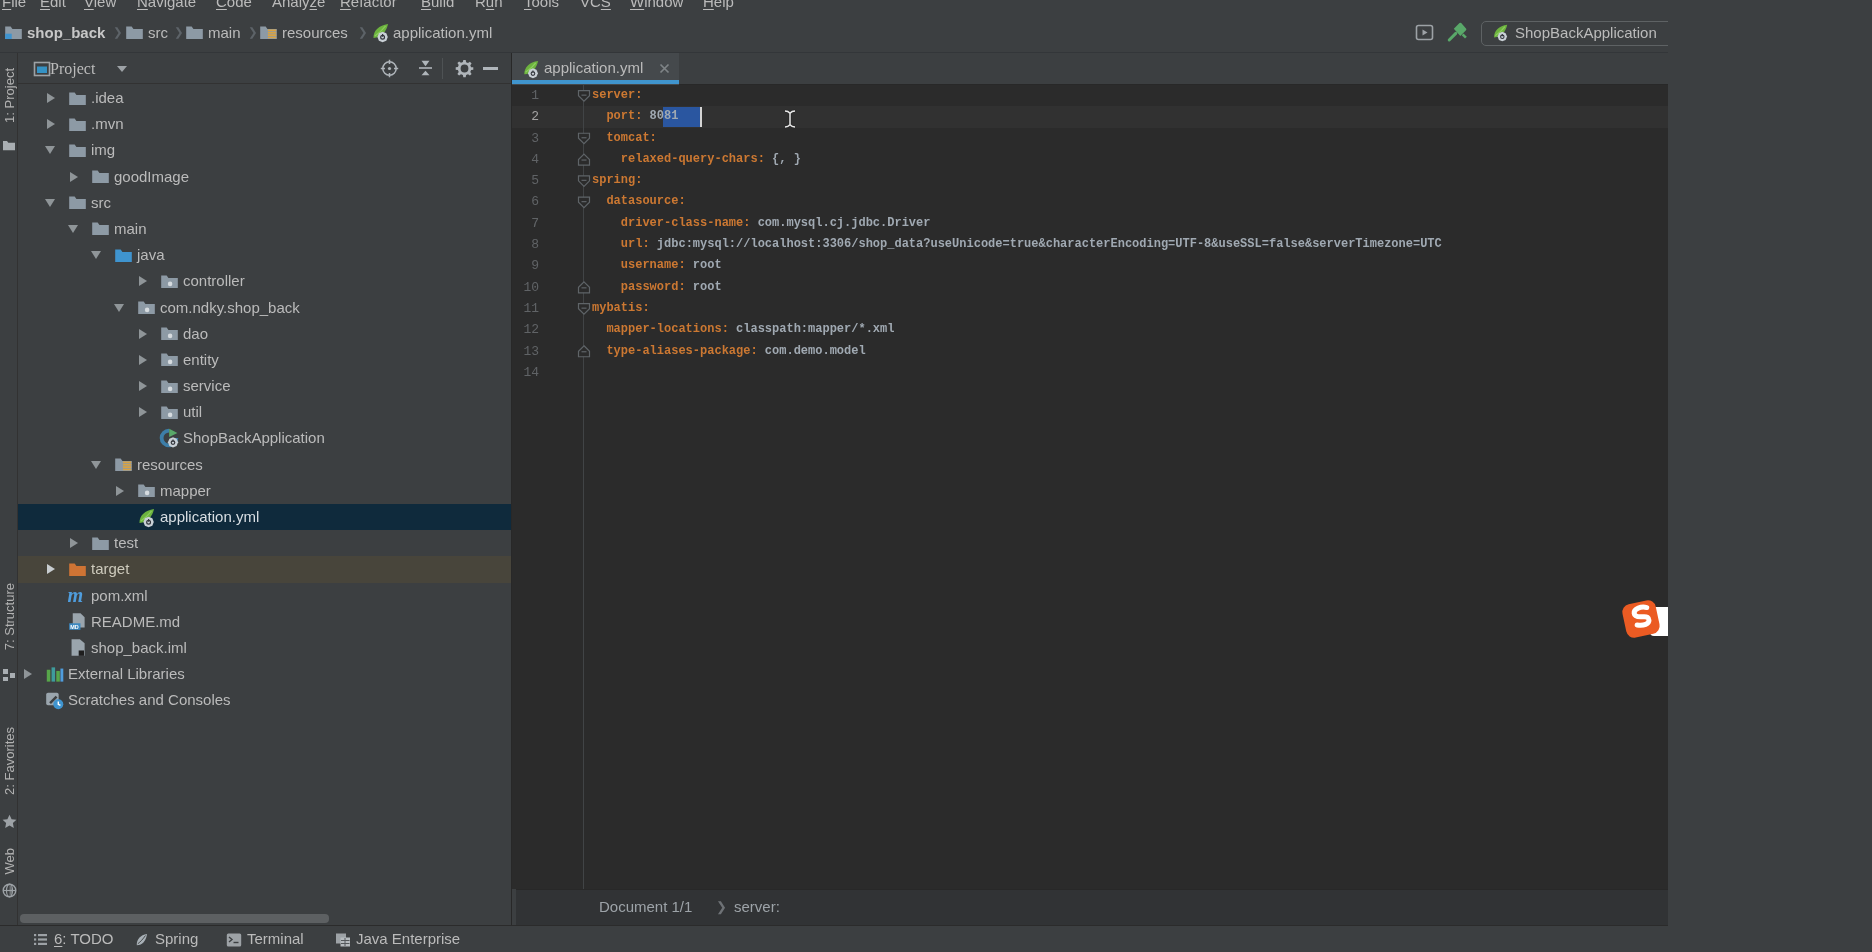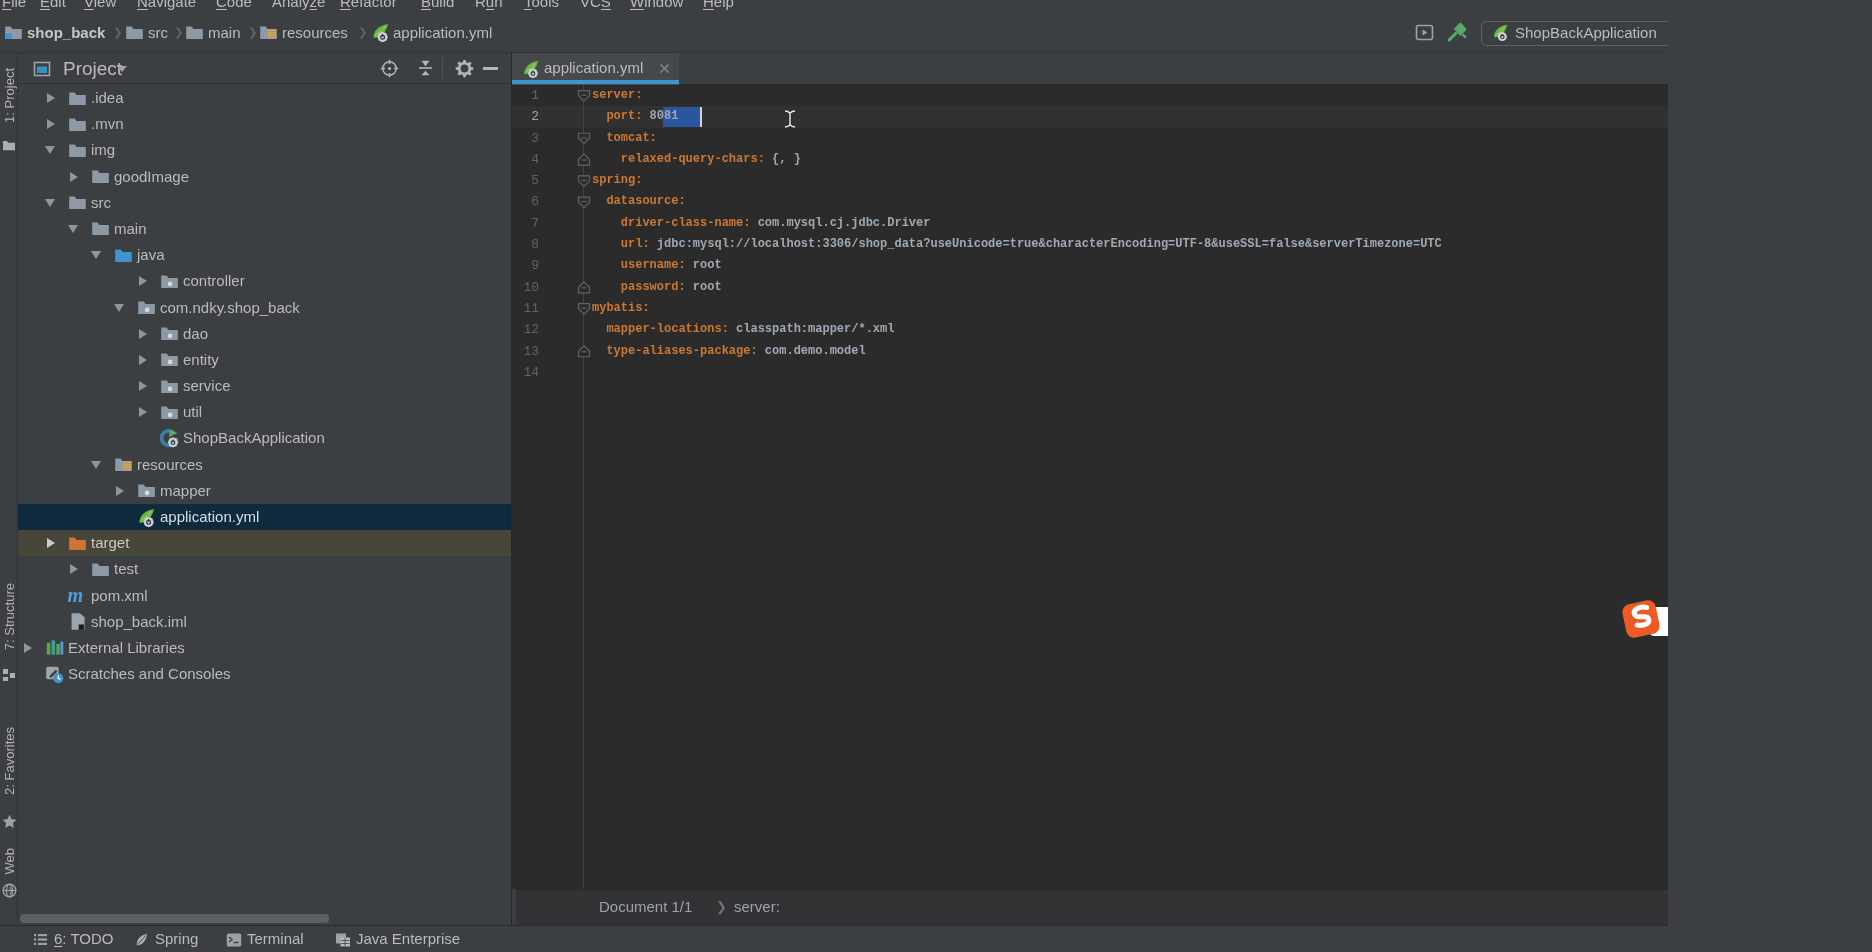--- a/index.html
+++ b/index.html
@@ -185,21 +185,21 @@
         <path d="M7.5,1.2 a9,9 0 0,1 0,12.6" fill="#9da2a6" opacity="0.55"></path>
       </svg>
 </div>
 
 <div id="panel" class="abs">
   <div id="panelhead">
     <svg style="position:absolute;left:15px;top:7px;" width="18" height="18" viewBox="0 0 18 18">
           <rect x="1.5" y="2.5" width="15" height="13" fill="none" stroke="#9da2a6" stroke-width="1.6"></rect>
           <rect x="4" y="6.5" width="10" height="6.5" fill="#3592c4"></rect>
         </svg>
-    <span style="position:absolute;left:45px;top:0;line-height:31px;font-size:19px;color:#bbbbbb;">Project</span>
+    <span style="position:absolute;left:32px;top:0;line-height:31px;font-size:16px;color:#bbbbbb;font-family:Liberation Serif, serif;">Project</span>
     <span style="position:absolute;left:99px;top:13px;width:0;height:0;border-top:6px solid #9da2a6;border-left:5px solid transparent;border-right:5px solid transparent;"></span>
     <svg style="position:absolute;left:362px;top:6px;" width="19" height="19" viewBox="0 0 19 19">
           <circle cx="9.5" cy="9.5" r="6.7" fill="none" stroke="#afb5ba" stroke-width="1.5"></circle>
           <path d="M9.5,0.8V5 M9.5,14v4.2 M0.8,9.5H5 M14,9.5h4.2" stroke="#afb5ba" stroke-width="1.5"></path>
           <circle cx="9.5" cy="9.5" r="1.6" fill="#afb5ba"></circle>
         </svg>
     <svg style="position:absolute;left:398px;top:6px;" width="19" height="19" viewBox="0 0 19 19">
           <path d="M3,9h13" stroke="#afb5ba" stroke-width="1.6"></path>
           <path d="M9.5,7.2 L5.5,1.8 h8 z" fill="#afb5ba"></path>
           <path d="M9.5,11.8 L5.5,16.2 h8 z" fill="#afb5ba"></path>
@@ -337,39 +337,48 @@
   <div class="trow selblue">
           <svg class="tic" style="left:117px;width:21px;height:21px;top:3px;" viewBox="0 0 21 21">
             <path d="M19,2 C17.5,9.5 12.5,15.5 4.5,16 C4.3,8.5 10,3.2 19,2z" fill="#6db33f"></path>
             <path d="M16.5,4 C13.5,8 9.5,11.5 5.8,14" stroke="#8ecf60" stroke-width="1.2" fill="none"></path>
             <path d="M13.6,9.8 L17.3,11.3 18.8,15 17.3,18.7 13.6,20.2 9.9,18.7 8.4,15 9.9,11.3 Z" fill="#c9d0d6"></path>
             <circle cx="13.6" cy="15.3" r="1.9" fill="none" stroke="#33363d" stroke-width="1.2"></circle>
             <path d="M13.6,12.1 v2.6" stroke="#33363d" stroke-width="1.2"></path>
           </svg>
           <span class="tlb" style="left:142px;color:#d8dee3;">application.yml</span>
         </div>
+  <div class="trow">
+          <i class="arr arr-r" style="left:52px"></i>
+          <svg class="tic" style="left:73px" viewBox="0 0 16 16">
+            <path d="M1,3h4.6l1.5,2H15v8.5H1z" fill="#8d9aa5"></path>
+          </svg>
+          <span class="tlb" style="left:96px">test</span>
+        </div>
   <div class="trow selolive">
           <i class="arr arr-r" style="left:29px;border-left-color:#c8cdd0;"></i>
           <svg class="tic" style="left:50px" viewBox="0 0 16 16">
             <path d="M1,3h4.6l1.5,2H15v8.5H1z" fill="#cf7434"></path>
           </svg>
           <span class="tlb" style="left:73px;color:#cdcabc;">target</span>
         </div>
   <div class="trow">
-          <i class="arr arr-r" style="left:52px"></i>
-          <svg class="tic" style="left:73px" viewBox="0 0 16 16">
-            <path d="M1,3h4.6l1.5,2H15v8.5H1z" fill="#8d9aa5"></path>
-          </svg>
-          <span class="tlb" style="left:96px">test</span>
-        </div>
-  <div class="trow">
           <svg class="tic" style="left:50px" viewBox="0 0 16 16">
             <text x="-0.5" y="13.5" font-size="17" font-style="italic" font-weight="bold" fill="#4f9ddd" font-family="Liberation Serif,serif">m</text>
           </svg>
           <span class="tlb" style="left:73px">pom.xml</span>
+        </div>
+  <div class="trow">
+          <svg class="tic" style="left:50px" viewBox="0 0 16 16">
+            <path d="M4,1h6.5L14,4.5V13H4z" fill="#9aa5ad"></path>
+            <path d="M2,6h7v4H2z" fill="#3C88C0" opacity="0"></path>
+            <rect x="1" y="9.5" width="9.5" height="5.5" fill="#3C88C0"></rect>
+            <text x="1.8" y="14" font-size="4.6" font-weight="bold" fill="#fff" font-family="Liberation Sans,sans-serif">MD</text>
+          </svg>
+          <span class="tlb" style="left:73px">README.md</span>
         </div>
   <div class="trow">
           <svg class="tic" style="left:50px" viewBox="0 0 16 16">
             <path d="M3,1h7l4,3.5V15H3z" fill="#9aa5ad"></path>
             <rect x="9" y="10.5" width="4.5" height="4.5" fill="#1e1e1e"></rect>
           </svg>
           <span class="tlb" style="left:73px">shop_back.iml</span>
         </div>
   <div class="trow">
           <i class="arr arr-r" style="left:6px"></i>

